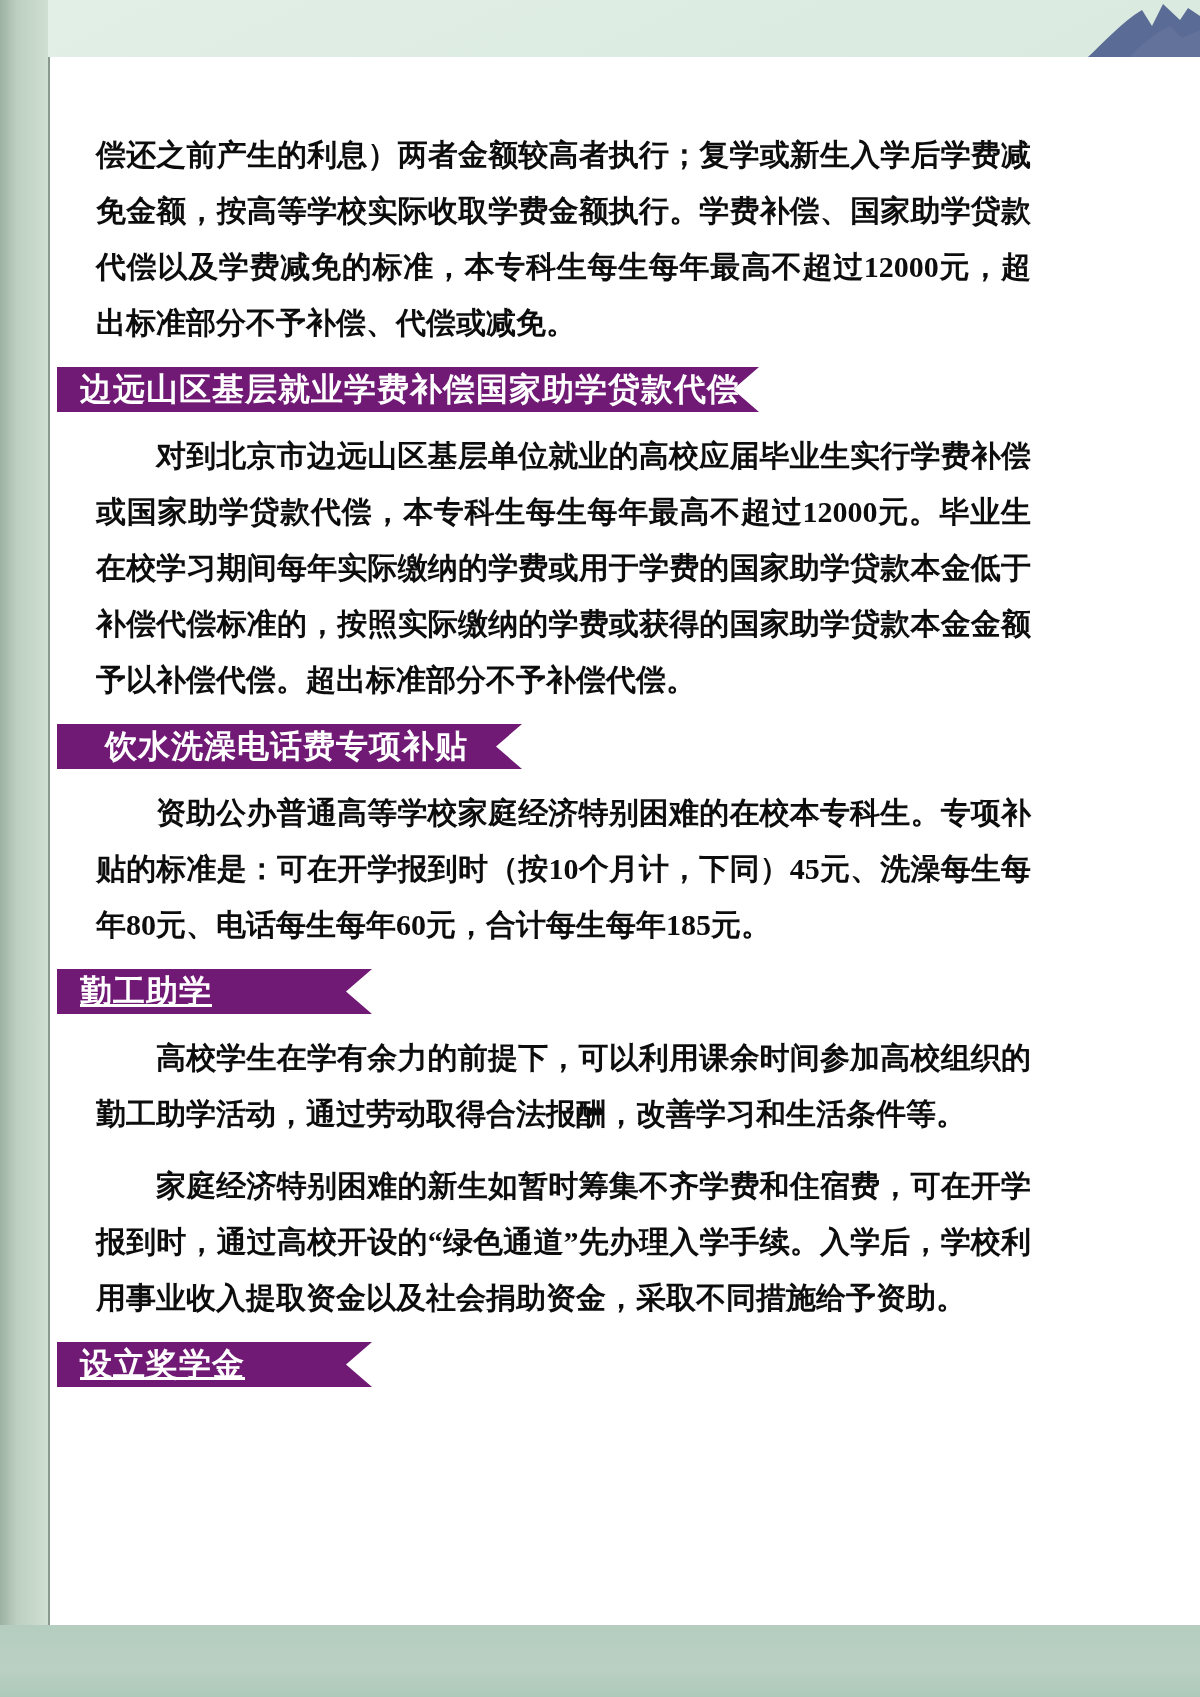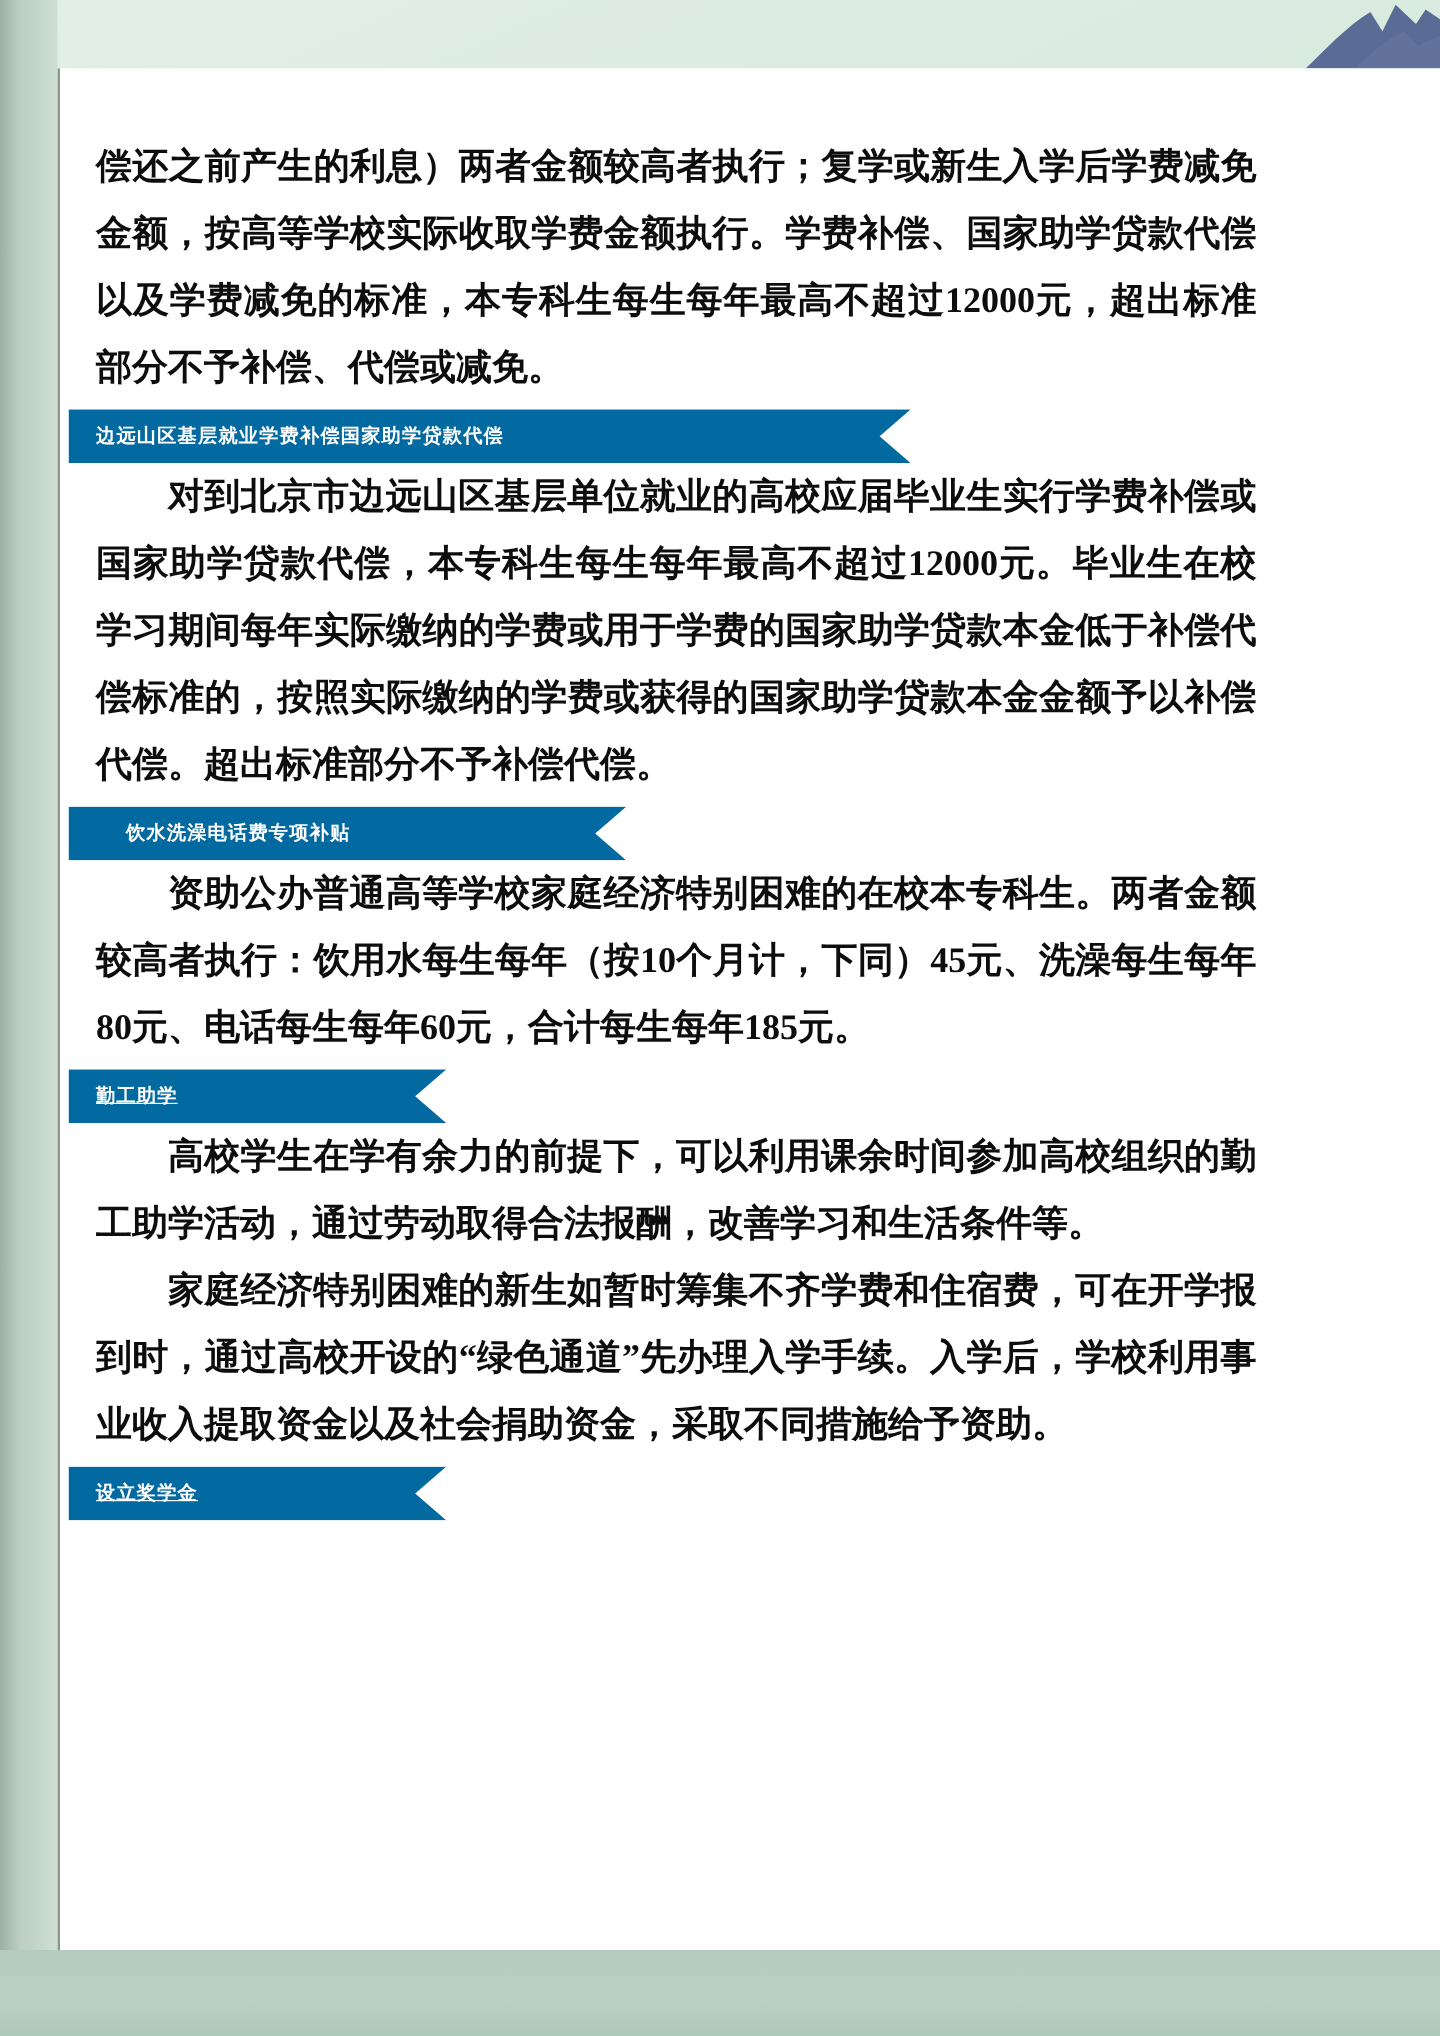--- a/index.html
+++ b/index.html
@@ -25,33 +25,33 @@
   .corner-art{position:absolute;top:0;right:0;}
   
   .page{
     position:absolute;left:48px;top:57px;width:1152px;height:1568px;
     background:#ffffff;box-sizing:border-box;
     border-left:2px solid #89998d;
     padding:54px 0 0 30px;
   }
   .content{width:967px;}
   p.body-text{
-    margin:0;
+    margin:16px;
     font-weight:700;font-size:30px;line-height:56px;
     color:#0d0d0d;text-align:justify;
     font-family:"Liberation Serif","DejaVu Serif",serif;
   }
   p.indent{text-indent:2em;}
   .banner{
     box-sizing:border-box;height:45px;margin:6px 0 0 -23px;
     padding-left:23px;
-    background:#0369a1;
+    background:#701a75;
     clip-path:polygon(0 0,100% 0,calc(100% - 26px) 50%,100% 100%,0 100%);
     color:#ffffff;
-    font-weight:700;font-size:16px;line-height:45px;
+    font-weight:700;font-size:32px;line-height:45px;
     font-family:"Liberation Sans","DejaVu Sans",sans-serif;
     letter-spacing:1px;
     white-space:nowrap;
   }
   .banner.w1{width:702px;}
   .banner.w2{width:465px;padding-left:48px;}
   .banner.w3{width:315px;text-decoration:underline;}
 </style>
 </head>
 <body>
@@ -64,20 +64,20 @@
   <path d="M60 57 C 72 44, 86 32, 100 26 L 112 38 L 130 30 L 130 57 Z" fill="#66759c" opacity="0.7"></path>
 </svg>
 
 <div class="page">
   <div class="content">
     <p class="body-text">偿还之前产生的利息）两者金额较高者执行；复学或新生入学后学费减免金额，按高等学校实际收取学费金额执行。学费补偿、国家助学贷款代偿以及学费减免的标准，本专科生每生每年最高不超过12000元，超出标准部分不予补偿、代偿或减免。</p>
     <div id="sections">
         <div class="banner w1"><span>边远山区基层就业学费补偿国家助学贷款代偿</span></div>
         <p class="body-text indent">对到北京市边远山区基层单位就业的高校应届毕业生实行学费补偿或国家助学贷款代偿，本专科生每生每年最高不超过12000元。毕业生在校学习期间每年实际缴纳的学费或用于学费的国家助学贷款本金低于补偿代偿标准的，按照实际缴纳的学费或获得的国家助学贷款本金金额予以补偿代偿。超出标准部分不予补偿代偿。</p>
         <div class="banner w2"><span>饮水洗澡电话费专项补贴</span></div>
-        <p class="body-text indent">资助公办普通高等学校家庭经济特别困难的在校本专科生。两者金额较高者执行：饮用水每生每年（按10个月计，下同）45元、洗澡每生每年80元、电话每生每年60元，合计每生每年185元。</p>
+        <p class="body-text indent">资助公办普通高等学校家庭经济特别困难的在校本专科生。专项补贴的标准是：可在开学报到时（按10个月计，下同）45元、洗澡每生每年80元、电话每生每年60元，合计每生每年185元。</p>
         <div class="banner w3"><span>勤工助学</span></div>
         <p class="body-text indent">高校学生在学有余力的前提下，可以利用课余时间参加高校组织的勤工助学活动，通过劳动取得合法报酬，改善学习和生活条件等。</p>
         <p class="body-text indent">家庭经济特别困难的新生如暂时筹集不齐学费和住宿费，可在开学报到时，通过高校开设的“绿色通道”先办理入学手续。入学后，学校利用事业收入提取资金以及社会捐助资金，采取不同措施给予资助。</p>
         <div class="banner w3"><span>设立奖学金</span></div>
       </div>
   </div>
 </div>
 
 </body></html>

